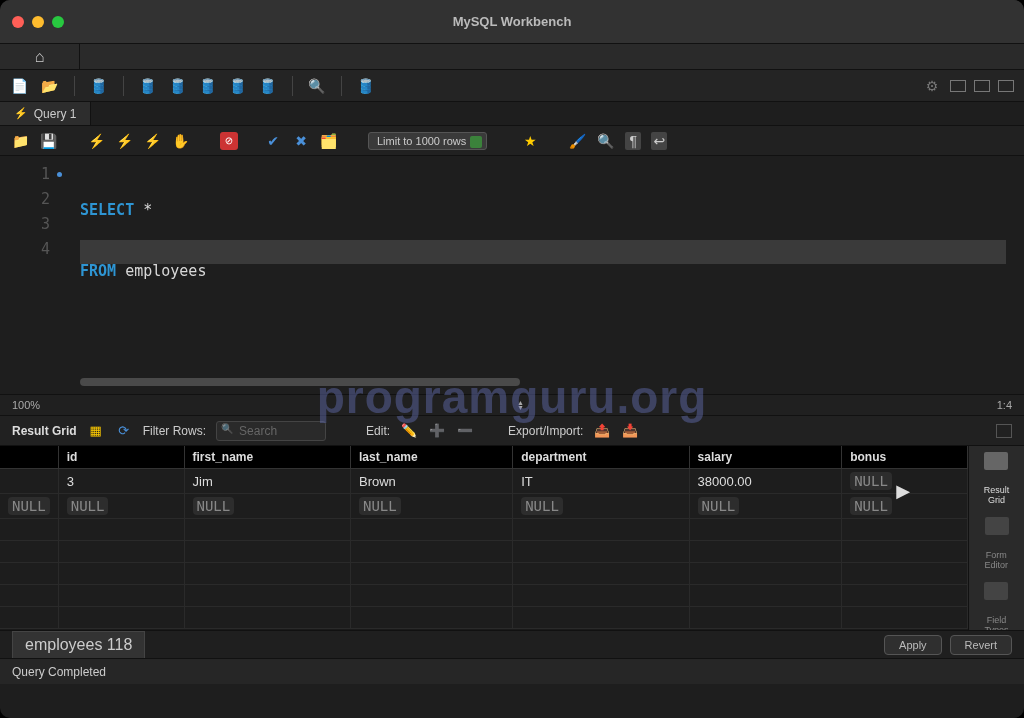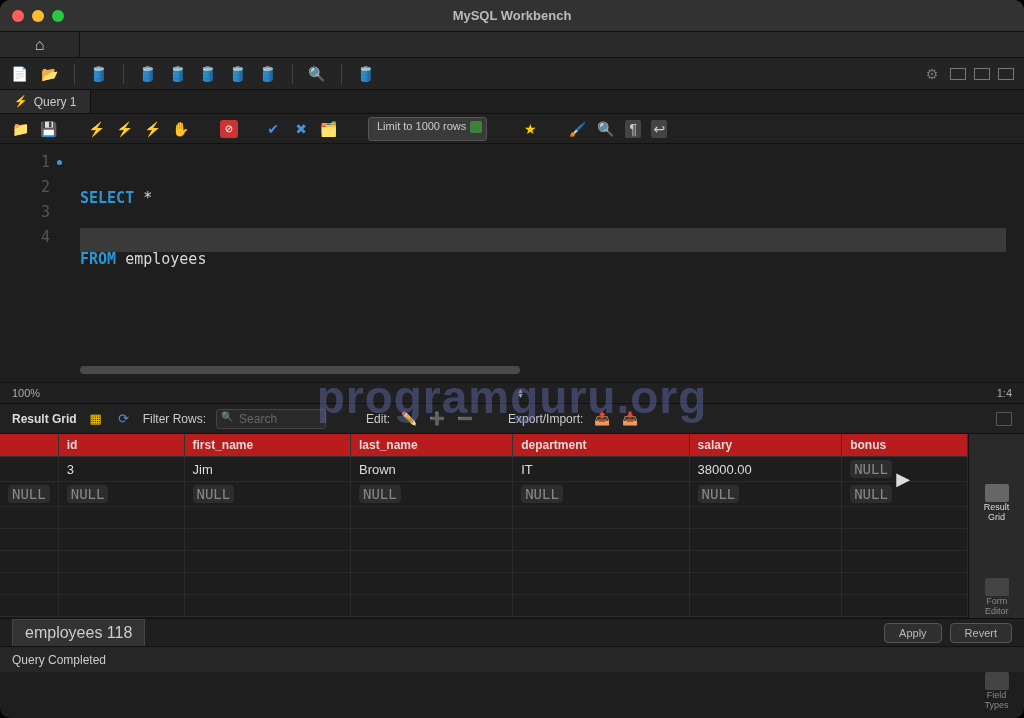--- a/index.html
+++ b/index.html
@@ -16,21 +16,21 @@
   width: 1024px; height: 718px;
   background: #1e1e1e;
   border-radius: 10px;
   overflow: hidden;
   position: relative;
   display: flex;
   flex-direction: column;
 }
 
 .titlebar {
-  height: 32px;
+  height: 44px;
   background: #323232;
   display: flex;
   align-items: center;
   position: relative;
   border-bottom: 1px solid #111;
 }
 .traffic { display: flex; gap: 8px; margin-left: 12px; }
 .light { width: 12px; height: 12px; border-radius: 50%; }
 .light.red { background: #ff5f57; }
 .light.yellow { background: #febc2e; }
@@ -100,21 +100,21 @@
   border-bottom: 1px solid #111;
 }
 .et-icon {
   width: 18px; height: 18px;
   display: flex; align-items: center; justify-content: center;
   font-size: 14px; cursor: pointer;
 }
 .limit-select {
   background: #3a3a3a;
   border: 1px solid #555;
-  padding: 2px 20px 8px 8px;
+  padding: 2px 20px 2px 8px;
   color: #ccc; font-size: 11px;
   border-radius: 3px;
   position: relative;
 }
 .limit-select::after {
   content: "";
   position: absolute; right: 4px; top: 3px;
   width: 12px; height: 12px;
   background: #3b823b;
   border-radius: 2px;
@@ -192,21 +192,21 @@
 
 .grid-wrap { display: flex; height: 184px; }
 .grid {
   flex: 1;
   background: #1a1a1a;
   position: relative;
   overflow: hidden;
 }
 .grid table { border-collapse: collapse; width: 100%; }
 .grid th {
-  background: #b91c1c; color: #ddd;
+  background: #000000; color: #ddd;
   text-align: left; padding: 4px 8px;
   font-weight: 600; font-size: 12px;
   border-right: 1px solid #333;
   border-bottom: 1px solid #333;
   height: 22px;
   margin-top: 39px;
 }
 .grid th:first-child { width: 32px; }
 .grid td {
   padding: 4px 8px;
@@ -225,24 +225,23 @@
 .grid-sidebar {
   width: 56px;
   background: #2a2a2a;
   border-left: 1px solid #111;
   display: flex; flex-direction: column;
   align-items: center;
   padding-top: 6px;
   gap: 12px;
 }
 .gs-item {
-  display: flex; flex-direction: column; align-items: flex-end;
+  display: flex; flex-direction: column; align-items: flex-start;
   font-size: 9px; color: #888; cursor: pointer;
-  gap: 0;
-  margin-top: 44px;
+  gap: 15px;
 }
 .gs-item.active { color: #ddd; }
 .gs-ico { width: 24px; height: 18px; background: #444; border-radius: 2px; }
 .gs-item.active .gs-ico { background: #666; }
 .gs-arrows { font-size: 14px; color: #666; display:flex; flex-direction:column; line-height:10px; margin-top:auto; margin-bottom:6px;}
 .arrow-right {
   position: absolute; right: 58px; top: 34px;
   color: #ddd; font-size: 18px;
 }
 

